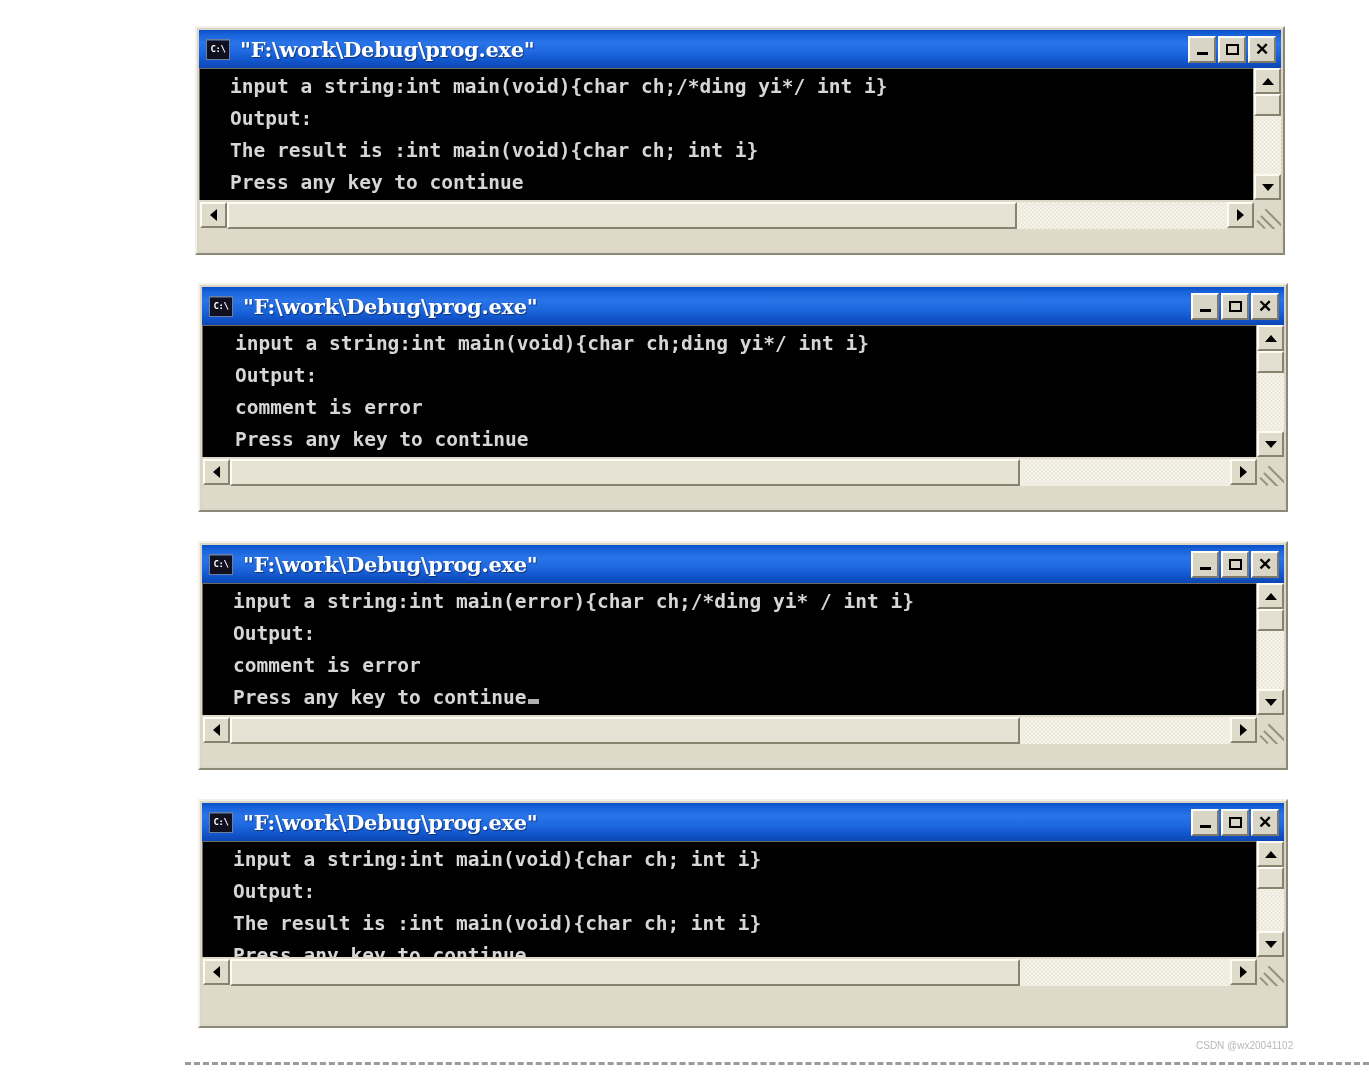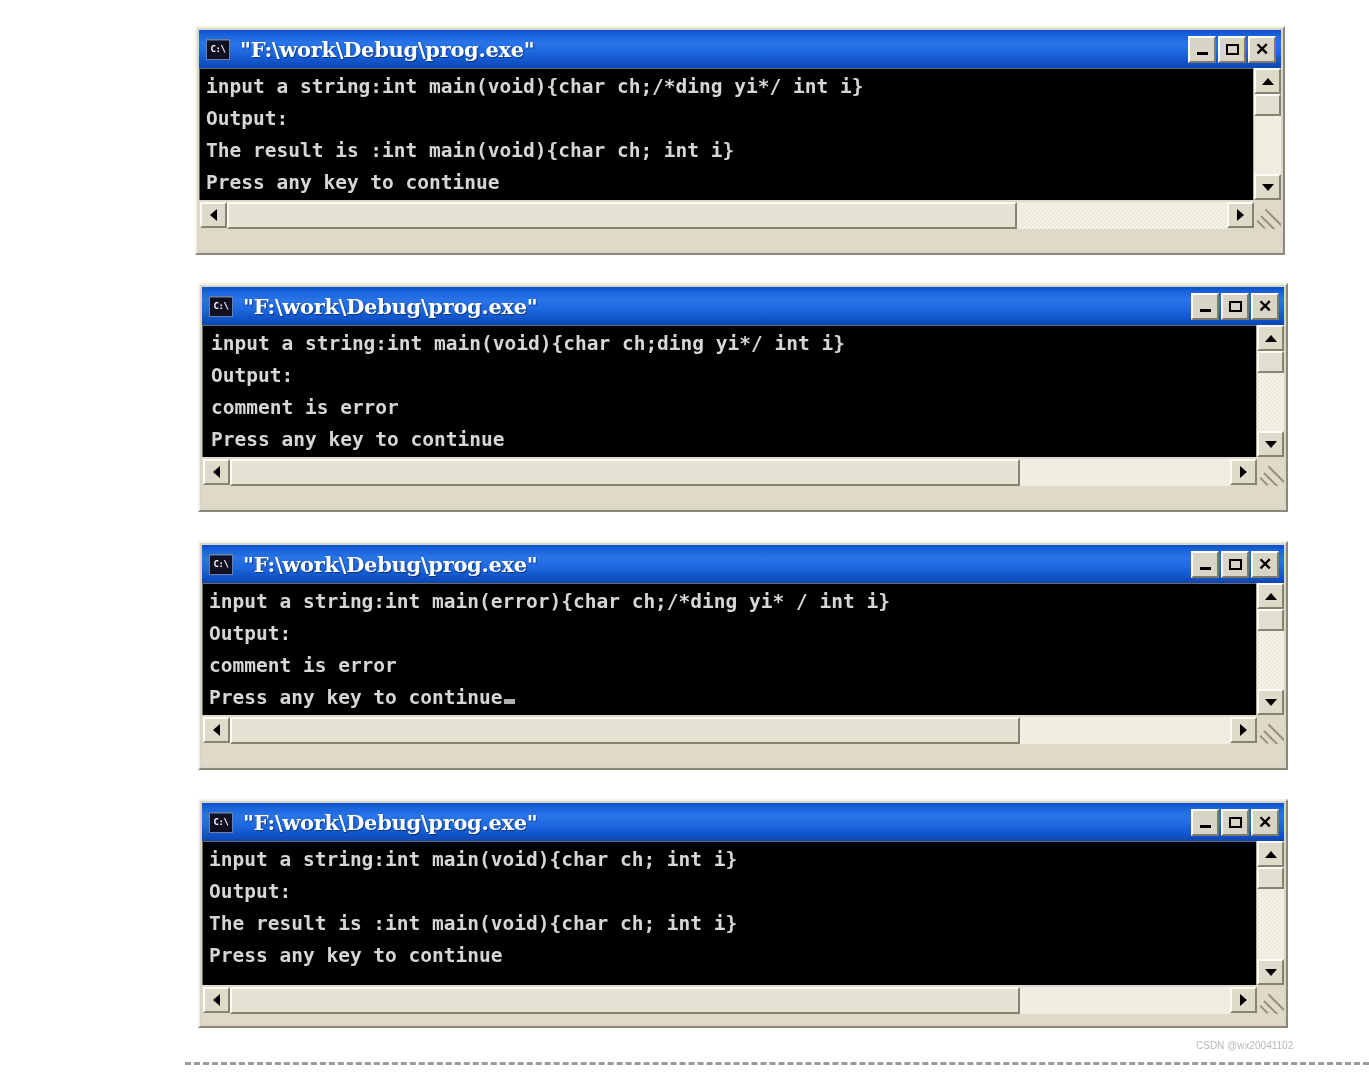--- a/index.html
+++ b/index.html
@@ -138,20 +138,21 @@
   }
   .screen-line {
     color: #d6d6d6;
     font-family: "DejaVu Sans Mono", monospace;
     font-size: 19.5px;
     font-weight: bold;
     line-height: 32px;
     white-space: pre;
     letter-spacing: 0px;
     height: 32px;
+    margin-left: 24px;
   }
   .cursor-block {
     display: inline-block;
     width: 11px;
     height: 5px;
     background: #b0b0b0;
     vertical-align: baseline;
     margin-left: 1px;
   }
 
@@ -461,21 +462,21 @@
             </div>
             <div class="win-btn">
               <div class="glyph-max"></div>
             </div>
             <div class="win-btn">
               <div class="glyph-close">✕</div>
             </div>
           </div>
         </div>
         <div class="body-row">
-          <div class="screen" style="height: 144px;">
+          <div class="screen" style="height: 116px;">
             <div class="screen-line">input a string:int main(void){char ch; int i}</div>
             <div class="screen-line">Output:</div>
             <div class="screen-line">The result is :int main(void){char ch; int i}</div>
             <div class="screen-line">Press any key to continue</div>
           </div>
           <div class="vscroll">
             <div class="sb-btn">
               <div class="arrow-up"></div>
             </div>
             <div class="v-thumb"></div>

